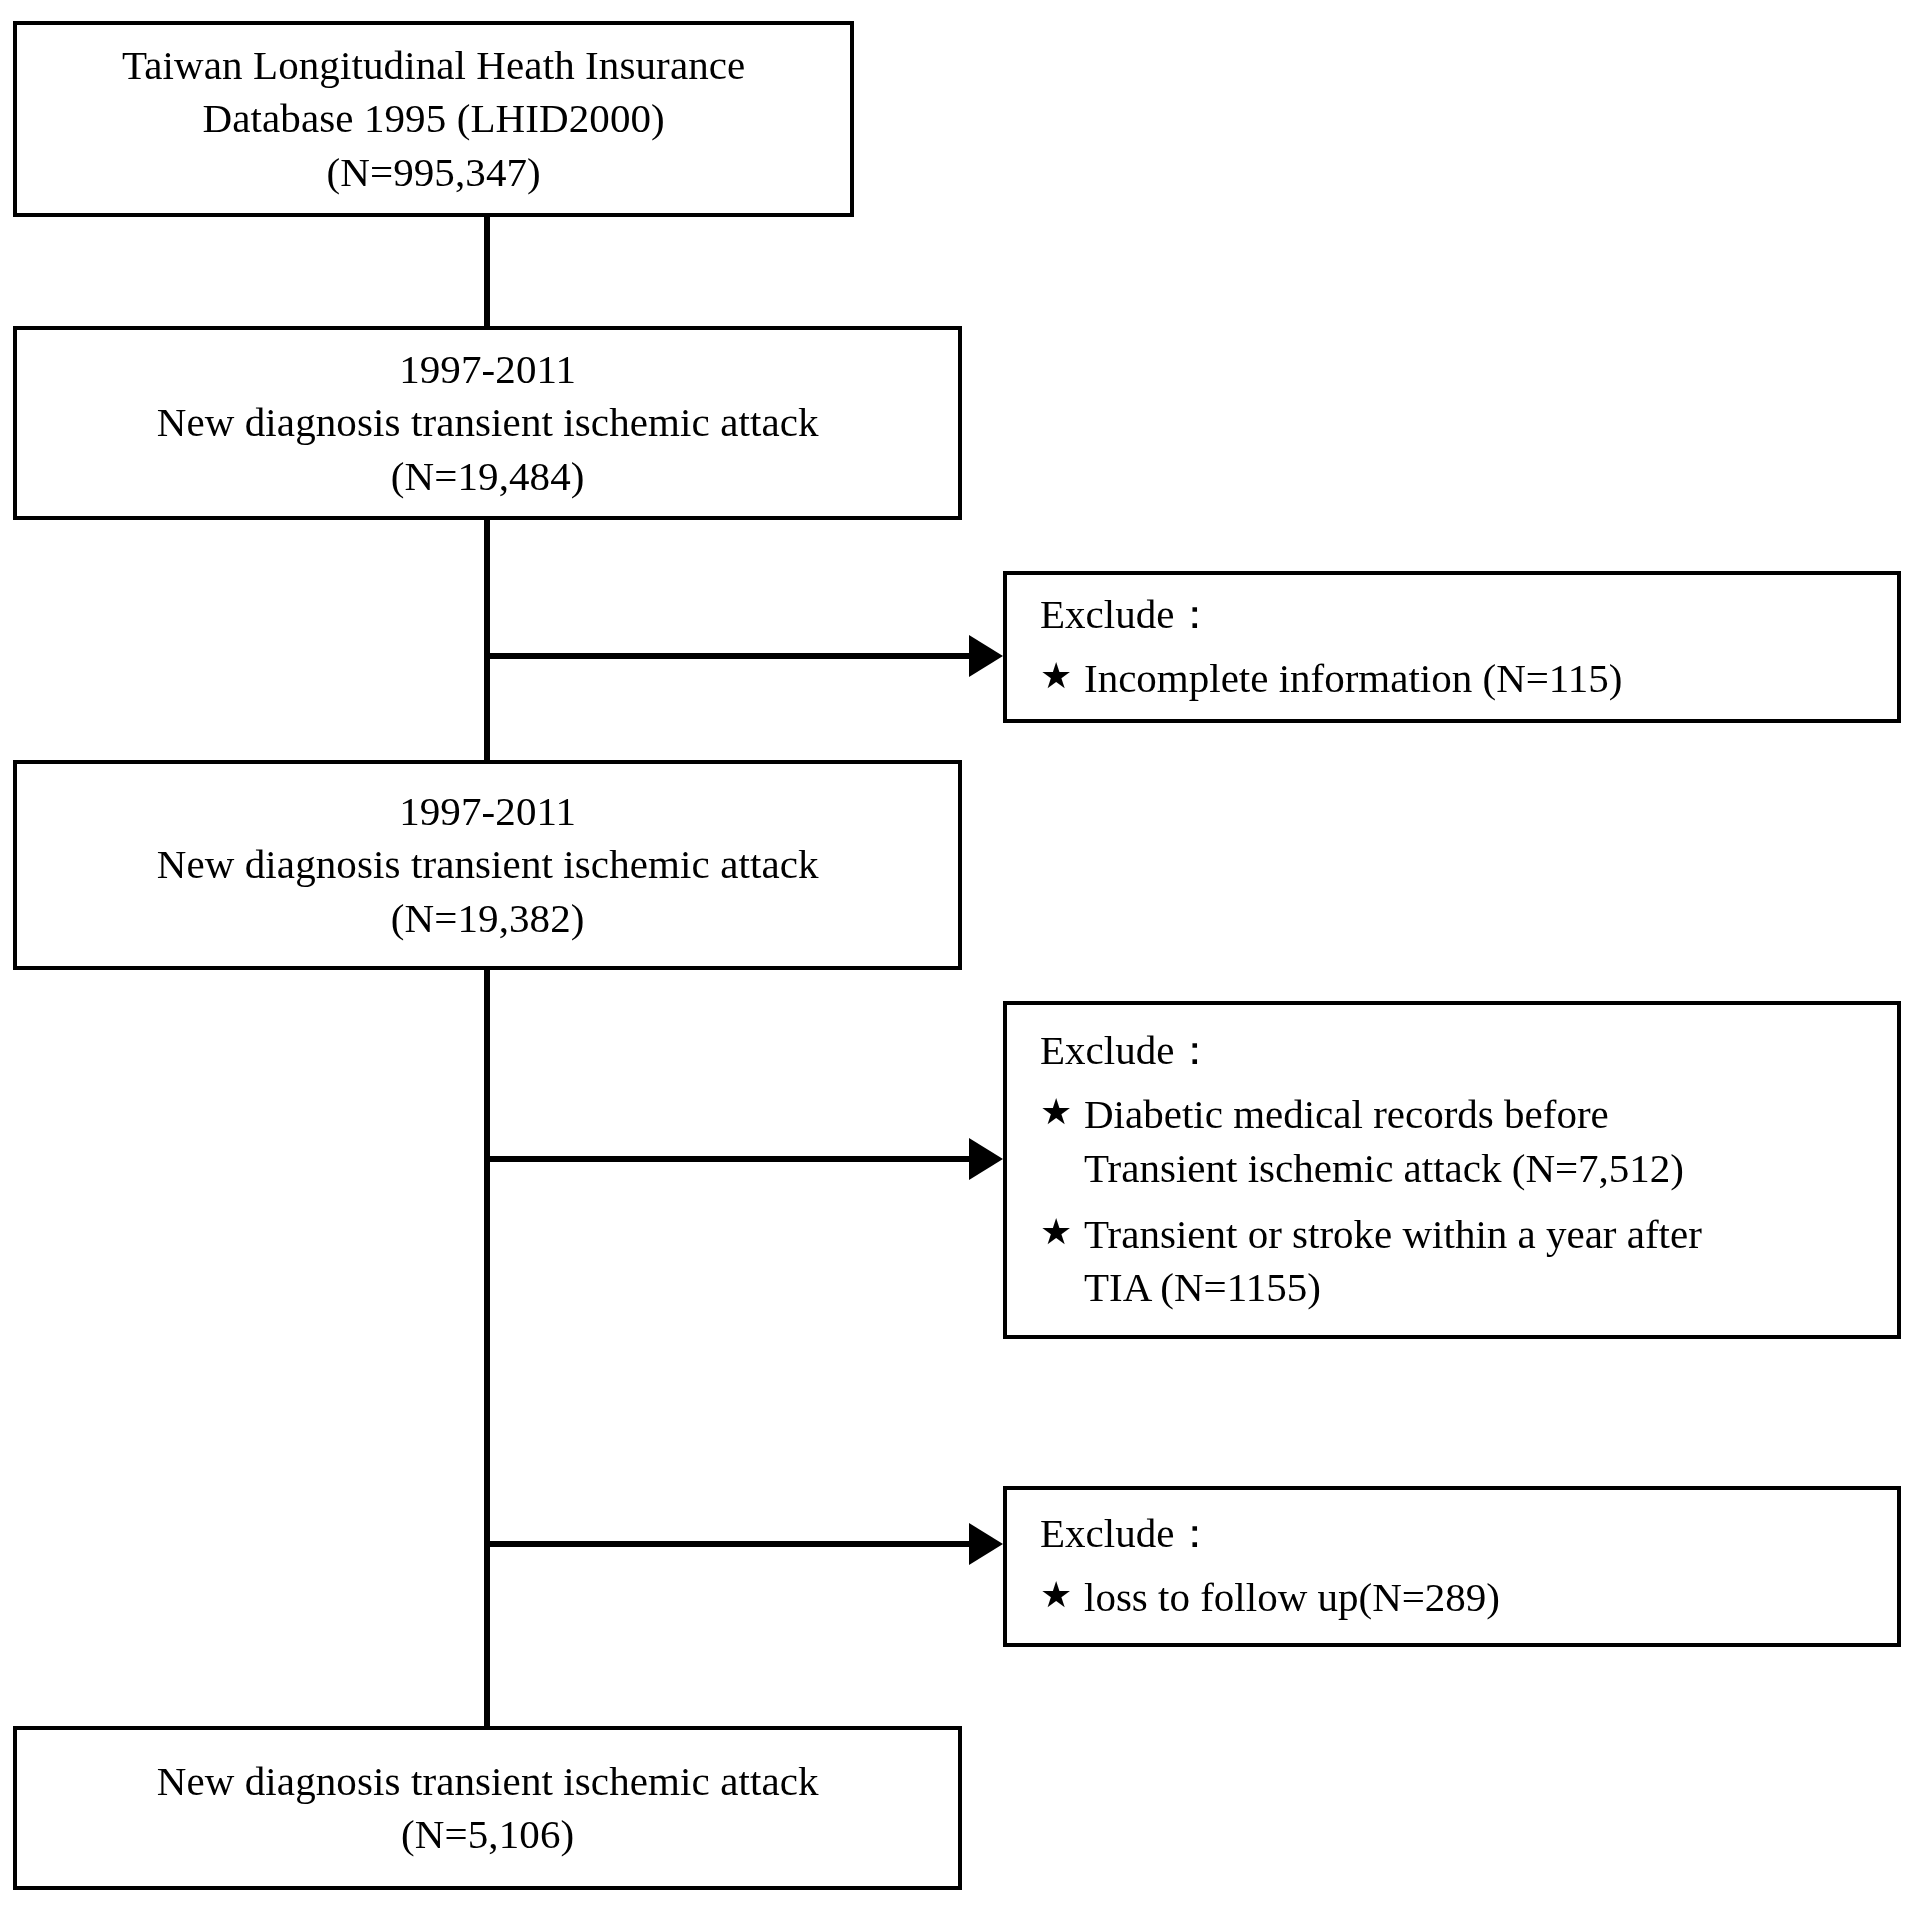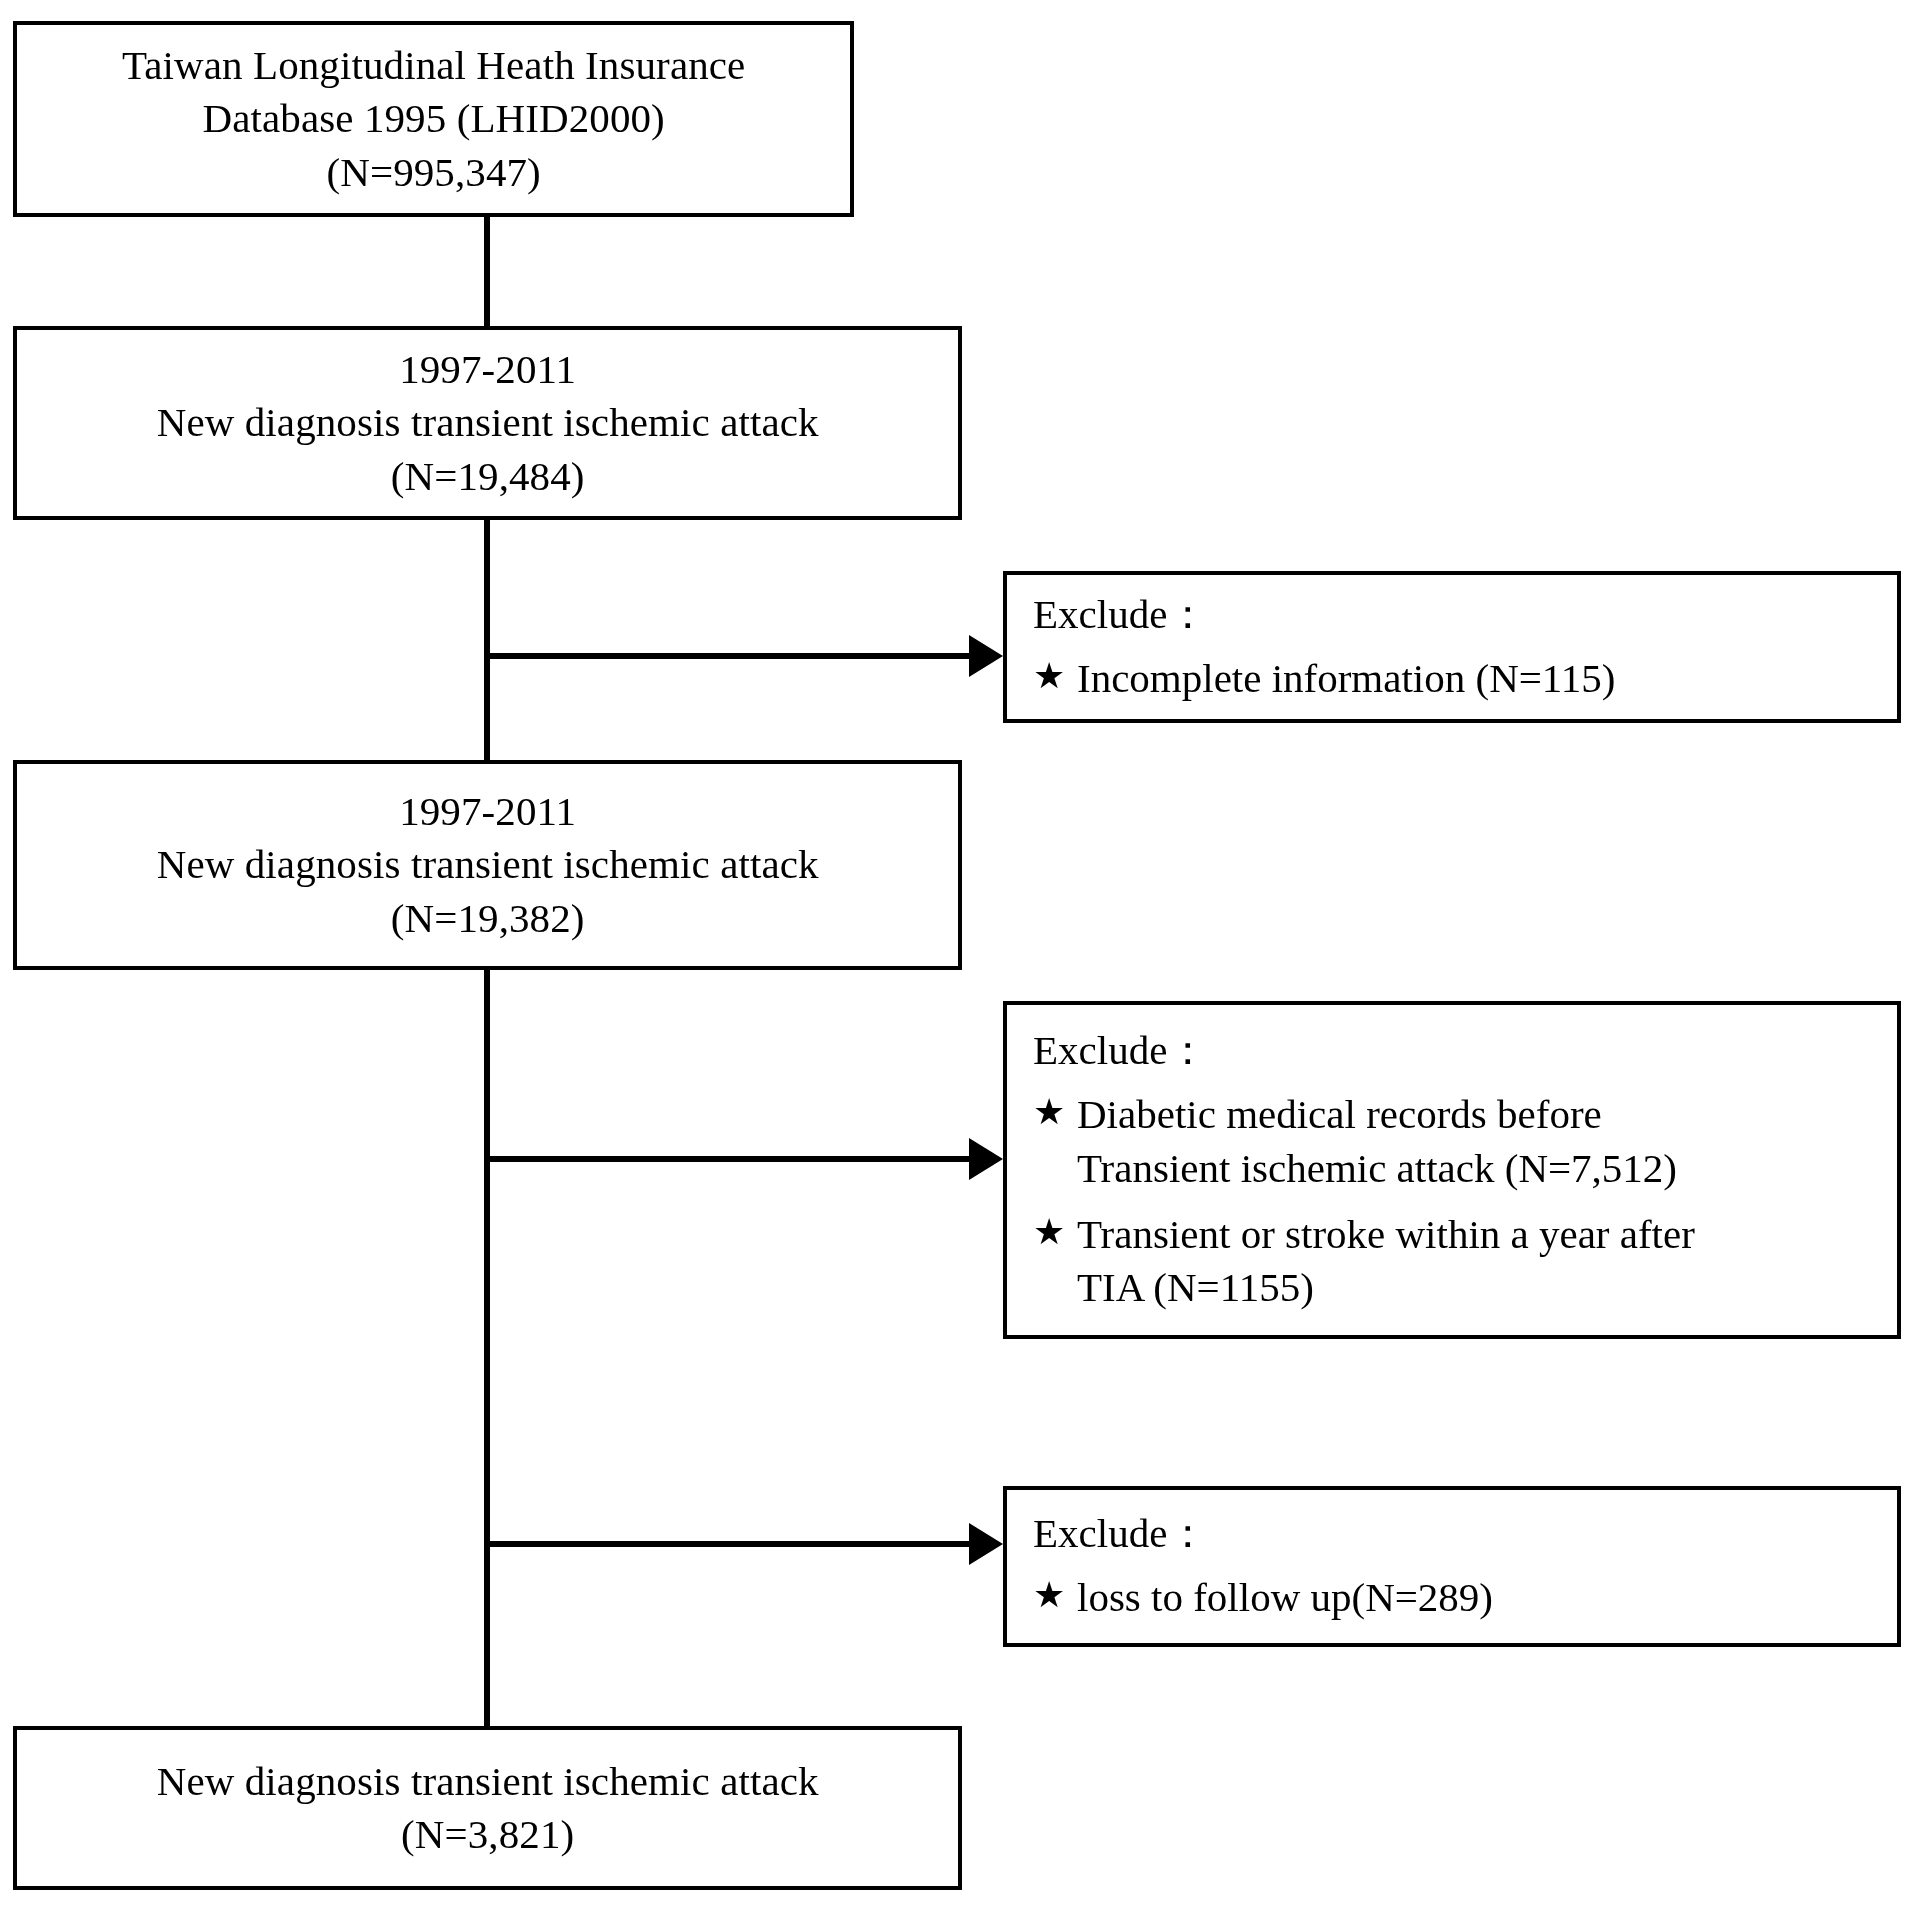--- a/index.html
+++ b/index.html
@@ -41,21 +41,21 @@
 
   
   .excl {
     position: absolute;
     box-sizing: border-box;
     border: 4.6px solid #000000;
     background: #ffffff;
     display: flex;
     flex-direction: column;
     justify-content: center;
-    padding-left: 26px;
+    padding-left: 33px;
     padding-right: 9.3px;
   }
   .excl-title {
     font-size: 41px;
     line-height: 1.22;
     white-space: nowrap;
   }
   .excl-list {
     list-style: none;
     margin: 0;
@@ -166,17 +166,17 @@
     <ul class="excl-list">
       <li class="excl-item">
         <span class="bullet">★</span>
         <span class="itxt">loss to follow up(N=289)</span>
       </li>
     </ul>
   </div>
 
   <div class="node centered" style="left:13.2px; top:1726px; width:949px; height:164px;">
     <span class="line">New diagnosis transient ischemic attack</span>
-    <span class="line">(N=3,821)</span>
+    <span class="line">(N=5,106)</span>
   </div>
 
 </div>
 
 
 </body></html>

